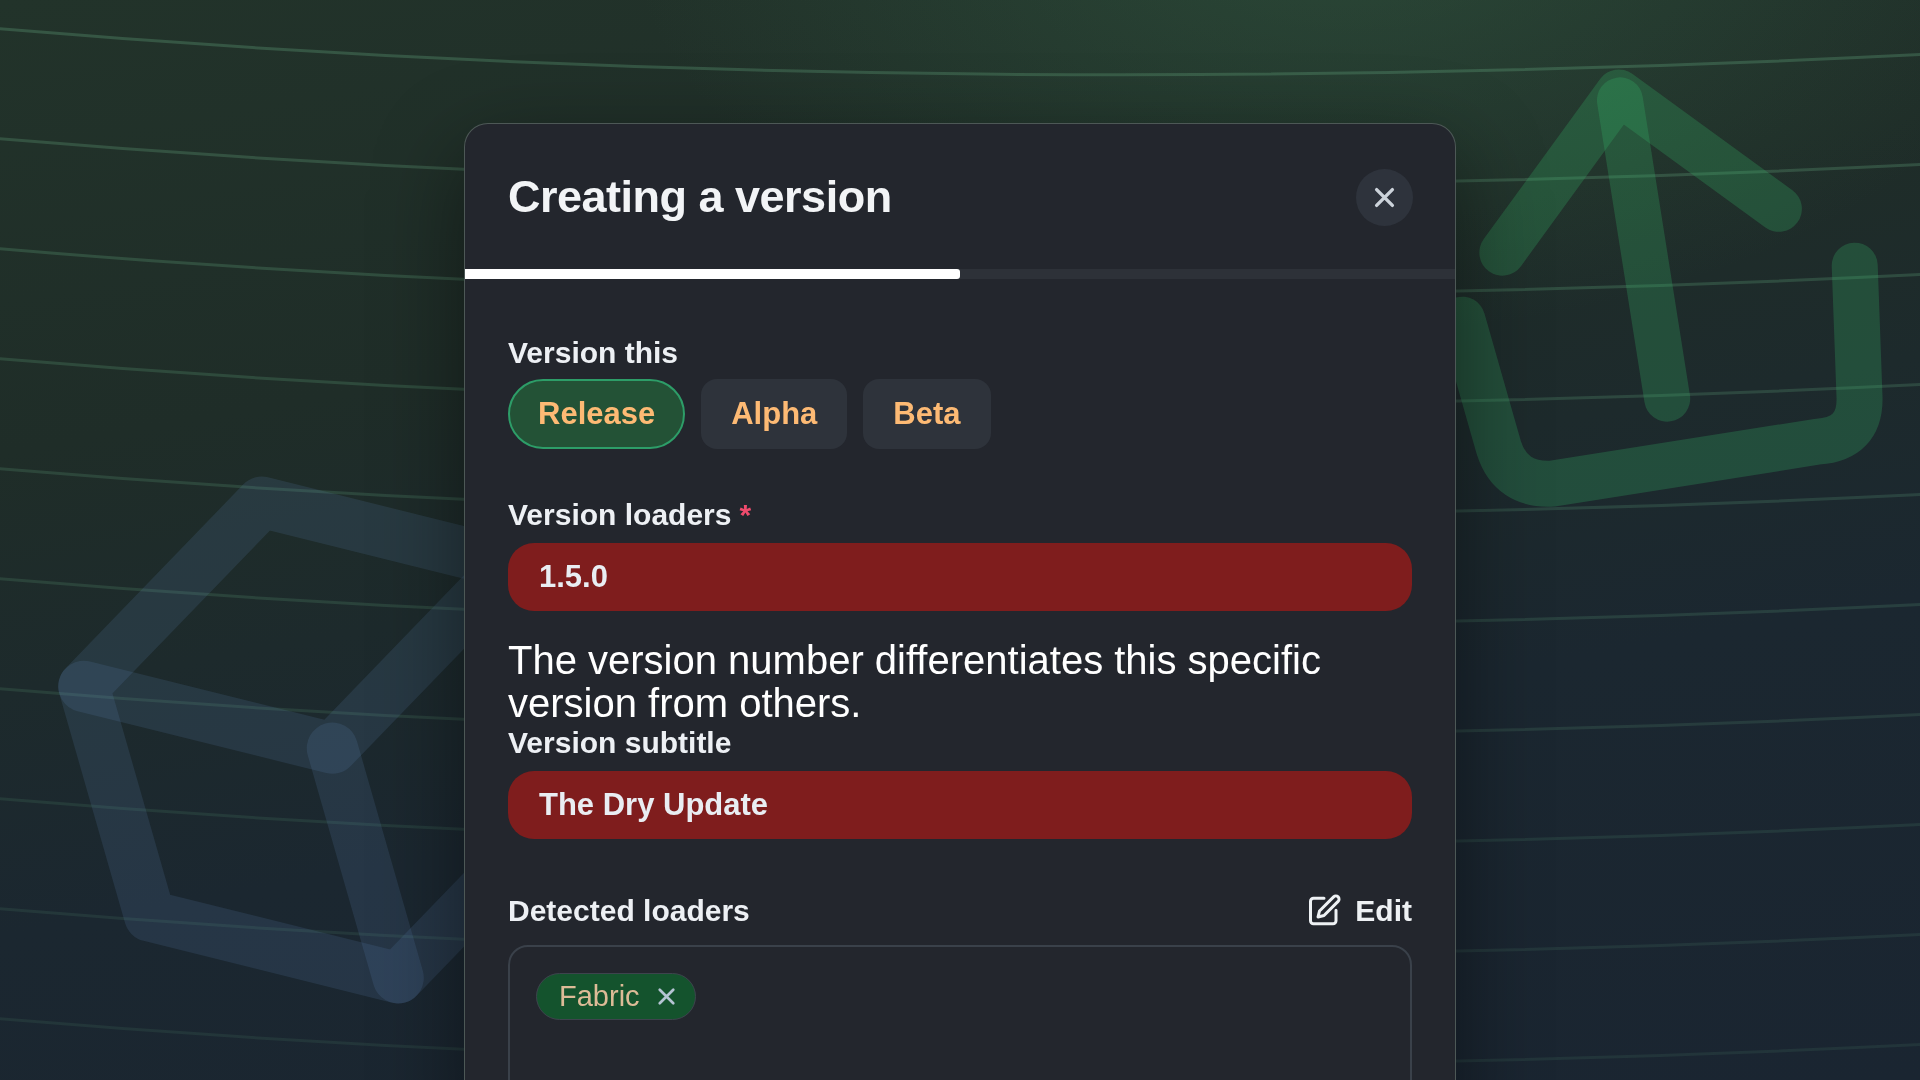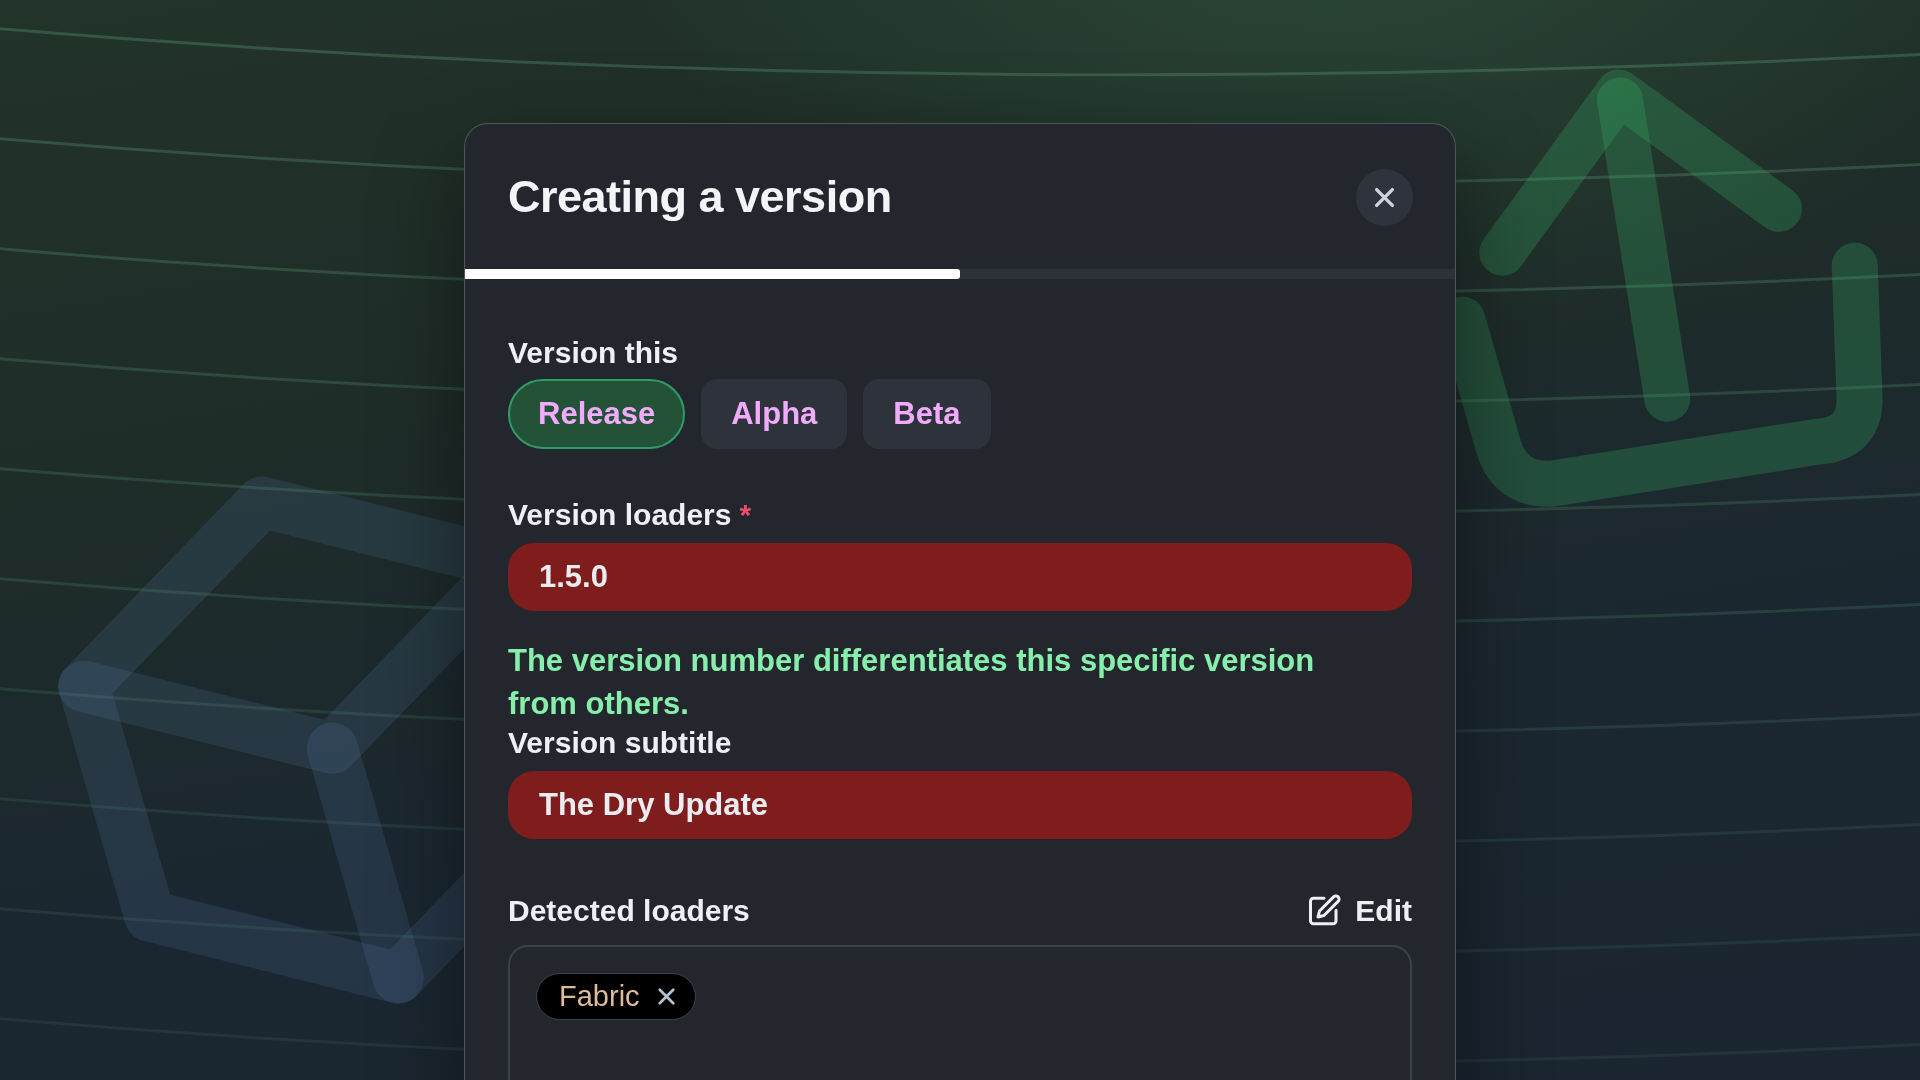--- a/index.html
+++ b/index.html
@@ -43,51 +43,51 @@
 
   .field-label{
     font-size:30px; line-height:36px; font-weight:700; color:#edf0f4;
   }
   .label-type{margin-top:56px;}
   .req{color:#ef4b6d; margin-left:8px; font-weight:700;}
 
   .type-row{margin-top:8px; display:flex; gap:16px;}
   .type-btn{
     height:70px; padding:0 28px; border:2px solid transparent; border-radius:16px;
-    background:#2e333b; color:#f0abfc; font-family:inherit;
+    background:#2e333b; color:#fdba74; font-family:inherit;
     font-size:31px; font-weight:700; cursor:pointer; display:flex; align-items:center;
   }
   .type-btn.selected{
     background:#235236; border-color:#2d9d68; border-radius:36px;
   }
 
   .label-number{margin-top:48px;}
   .text-input{
     margin-top:10px; width:100%; height:68px; display:block;
     background:#7f1d1d; border:none; outline:none; border-radius:26px;
     padding:0 31px; font-family:inherit; font-size:31px; font-weight:600; color:#e9edf2;
   }
   .help-text{
     margin-top:28px; max-width:880px;
-    font-size:31px; line-height:43px; font-weight:700; color:#86efac;
+    font-size:40px; line-height:43px; font-weight:400; color:#ffffff;
   }
   .label-subtitle{}
 
   .loaders-row{margin-top:54px; display:flex; align-items:flex-end; justify-content:space-between;}
   .edit-btn{
     display:flex; align-items:center; gap:13px; background:none; border:none; cursor:pointer;
     font-family:inherit; font-size:30px; font-weight:700; color:#eef1f4; padding:0;
   }
   .loaders-box{
     margin-top:16px; min-height:170px;
     border:2px solid #3a414a; border-radius:20px; padding:26px;
   }
   .chip{
     display:inline-flex; align-items:center; gap:14px; height:47px;
-    padding:0 16px 0 22px; background:#000000; border:1px solid #3d444d; border-radius:24px;
+    padding:0 16px 0 22px; background:#14532d; border:1px solid #3d444d; border-radius:24px;
   }
   .chip-label{font-size:29px; font-weight:400; color:#ddbb97;}
   .chip-x{background:none; border:none; cursor:pointer; display:flex; align-items:center; padding:0;}
 </style>
 </head>
 <body>
 
 <svg class="bg-layer" width="1920" height="1080" viewBox="0 0 1920 1080" fill="none">
   <path d="M-10,28  Q900,106 1930,54" stroke="#6fbe8e" stroke-opacity="0.26" stroke-width="3"></path>
   <path d="M-10,138 Q900,216 1930,164" stroke="#6fbe8e" stroke-opacity="0.24" stroke-width="3"></path>

